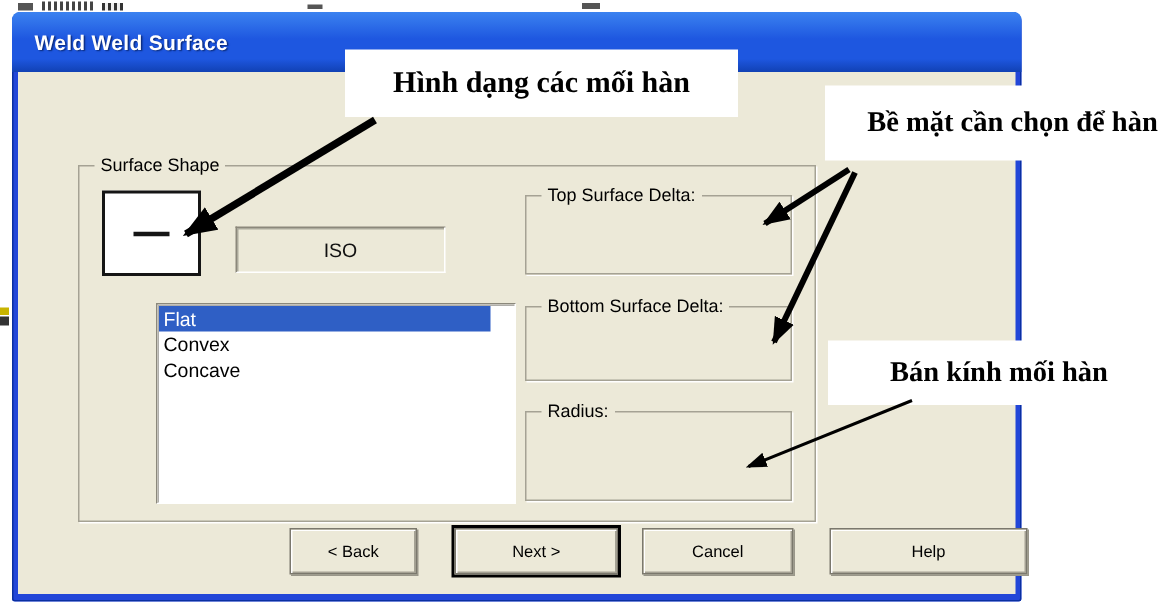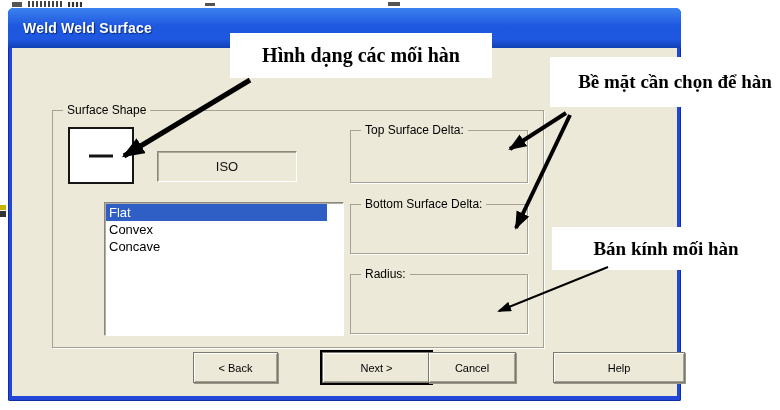--- a/index.html
+++ b/index.html
@@ -82,21 +82,21 @@
 
   
   .btn {
     position:absolute; height:31px;
     background:var(--dialog-bg,#ece9d8);
     border:1px solid #7b786d;
     box-shadow:inset 1px 1px 0 #ffffff, inset -1px -1px 0 #a5a294, 1px 1px 0 #9a978a;
     font-family:"Liberation Sans","DejaVu Sans",sans-serif;
     font-size:11px; color:#000; cursor:pointer;
   }
-  .btn.default-ring { box-shadow:inset 1px 1px 0 #ffffff, inset -1px -1px 0 #a5a294, 0 0 0 2px #000000;margin-left:19px; }
+  .btn.default-ring { box-shadow:inset 1px 1px 0 #ffffff, inset -1px -1px 0 #a5a294, 0 0 0 2px #000000; }
 
   
   .callout {
     position:absolute; background:#ffffff; z-index:50;
     display:flex; align-items:center; justify-content:center;
     font-family:"Liberation Serif","DejaVu Serif",serif;
     font-weight:bold; color:#000; white-space:nowrap;margin-left:20px;
   }
   #callout-shape   { left:210px; top:33px;  width:262px; height:45px; font-size:20px; }
   #callout-surface { left:530px; top:57px;  width:250px; height:50px; font-size:19px; }
@@ -148,21 +148,21 @@
     <div class="frame" style="left:338px;top:156px;width:178px;height:50px;">
       <span class="frame-label">Bottom Surface Delta:</span>
     </div>
 
     <div class="frame" style="left:338px;top:226px;width:178px;height:60px;">
       <span class="frame-label">Radius:</span>
     </div>
 
     <button class="btn" style="left:181px;top:304px;width:85px;">&lt; Back</button>
     <button class="btn default-ring" style="left:291px;top:304px;width:109px;">Next &gt;</button>
-    <button class="btn" style="left:416px;top:304px;width:88px;">Cancel</button>
+    <button class="btn" style="left:416px;top:304px;width:101px;">Cancel</button>
     <button class="btn" style="left:541px;top:304px;width:132px;">Help</button>
   </div>
 </div>
 
 <div class="callout" id="callout-shape">
   <span>Hình dạng các mối hàn</span>
 </div>
 <div class="callout" id="callout-surface">
   <span>Bề mặt cần chọn để hàn</span>
 </div>

